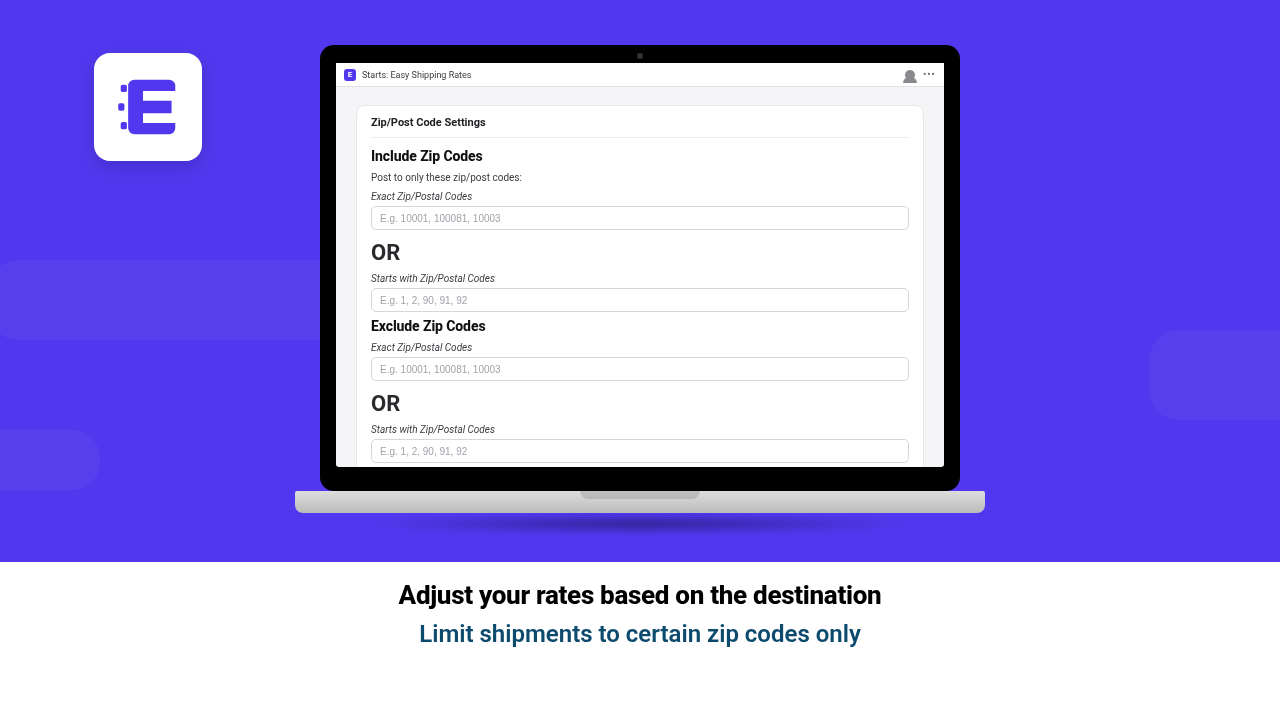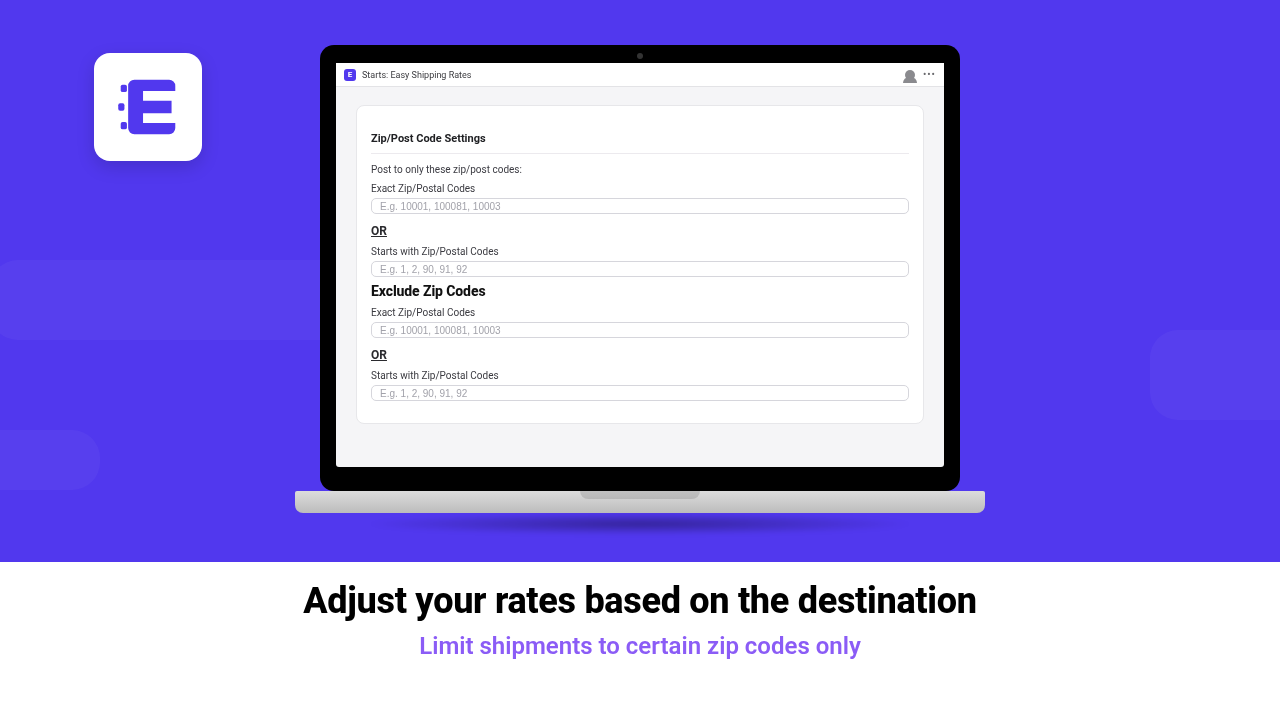--- a/index.html
+++ b/index.html
@@ -29,34 +29,34 @@
   
   .titlebar { height: 24px; background: #fff; border-bottom: 1px solid #e3e3e6; display: flex; align-items: center; padding: 0 8px; font-size: 9px; color: #3b3b3f; }
   .tb-icon { width: 12px; height: 12px; background: #5138EE; border-radius: 3px; margin-right: 6px; flex: 0 0 auto; display:flex;align-items:center;justify-content:center;}
   .tb-icon span{color:#fff;font-weight:700;font-size:8px;line-height:1;}
   .tb-fill { flex: 1; }
   .tb-user { width: 10px; height: 10px; border-radius: 50%; background: #8a8a8e; margin-right: 8px; position: relative; }
   .tb-user::after { content:""; position:absolute; left:-2px; top:7px; width:14px; height:6px; border-radius: 6px 6px 0 0; background:#8a8a8e; }
   .tb-dots { color:#6a6a6e; letter-spacing:1px; font-size:10px; line-height:1; }
 
   .screen-body { flex:1; padding: 18px 20px; overflow:hidden; }
-  .card { background: #fff; border: 1px solid #e7e7ea; border-radius: 8px; padding: 26px 14px 16px; font-size: 10.5px; color: #1d1d21; }
+  .card { background: #fff; border: 1px solid #e7e7ea; border-radius: 8px; padding: 10px 14px 16px; font-size: 10.5px; color: #1d1d21; }
   .card-title { font-size: 11px; font-weight: 700; color: #202124; padding-bottom: 8px; border-bottom: 1px solid #eceaee; margin-bottom: 10px; }
   .sec-h { font-size: 14px; font-weight: 800; color: #111; margin: 4px 0 8px; letter-spacing:-0.1px;}
   .hint { font-size: 10px; color: #3b3b42; margin-bottom: 8px; }
-  .label { font-size: 10px; color: #3a3a40; margin-bottom: 4px; }
-  .input { width: 100%; height: 16px; border: 1px solid #d6d6dc; border-radius: 5px; padding: 0 8px; font-size: 10px; color: #202124; background: #fff; }
+  .label { font-size: 10px; color: #3a3a40; margin-bottom: 4px; font-style: italic; }
+  .input { width: 100%; height: 24px; border: 1px solid #d6d6dc; border-radius: 5px; padding: 0 8px; font-size: 10px; color: #202124; background: #fff; }
   .input::placeholder { color: #a2a2aa; }
-  .or { font-size: 12px; font-weight: 700; color: #2a2a2e; margin: 10px 0 8px; text-decoration: underline; }
+  .or { font-size: 22px; font-weight: 700; color: #2a2a2e; margin: 10px 0 8px; }
   .group { margin-bottom: 6px; }
 
   
   .caption { position: absolute; left:0; right:0; top: 580px; text-align: center; color: #000; }
-  .cap-h { font-size: 36px; font-weight: 800; letter-spacing: -0.3px; }
-  .cap-sub { font-size: 24px; font-weight: 600; margin-top: 10px; color: #8b5cf6; }
+  .cap-h { font-size: 26px; font-weight: 800; letter-spacing: -0.3px; }
+  .cap-sub { font-size: 24px; font-weight: 600; margin-top: 10px; color: #0c4a6e; }
 </style>
 </head>
 <body>
 
 <div class="stage">
   <div class="purple-area">
     <div class="bg-shape s1"></div>
     <div class="bg-shape s2"></div>
     <div class="bg-shape s3"></div>
 
@@ -84,20 +84,21 @@
             <span>Starts: Easy Shipping Rates</span>
             <span class="tb-fill"></span>
             <span class="tb-user"></span>
             <span class="tb-dots">•••</span>
           </div>
 
           <div class="screen-body">
             <div class="card">
               <div class="card-title">Zip/Post Code Settings</div>
 
+              <div class="sec-h">Include Zip Codes</div>
               <div class="hint">Post to only these zip/post codes:</div>
 
               <div class="group">
                 <div class="label">Exact Zip/Postal Codes</div>
                 <input class="input" placeholder="E.g. 10001, 100081, 10003" style="">
               </div>
 
               <div class="or">OR</div>
 
               <div class="group">

